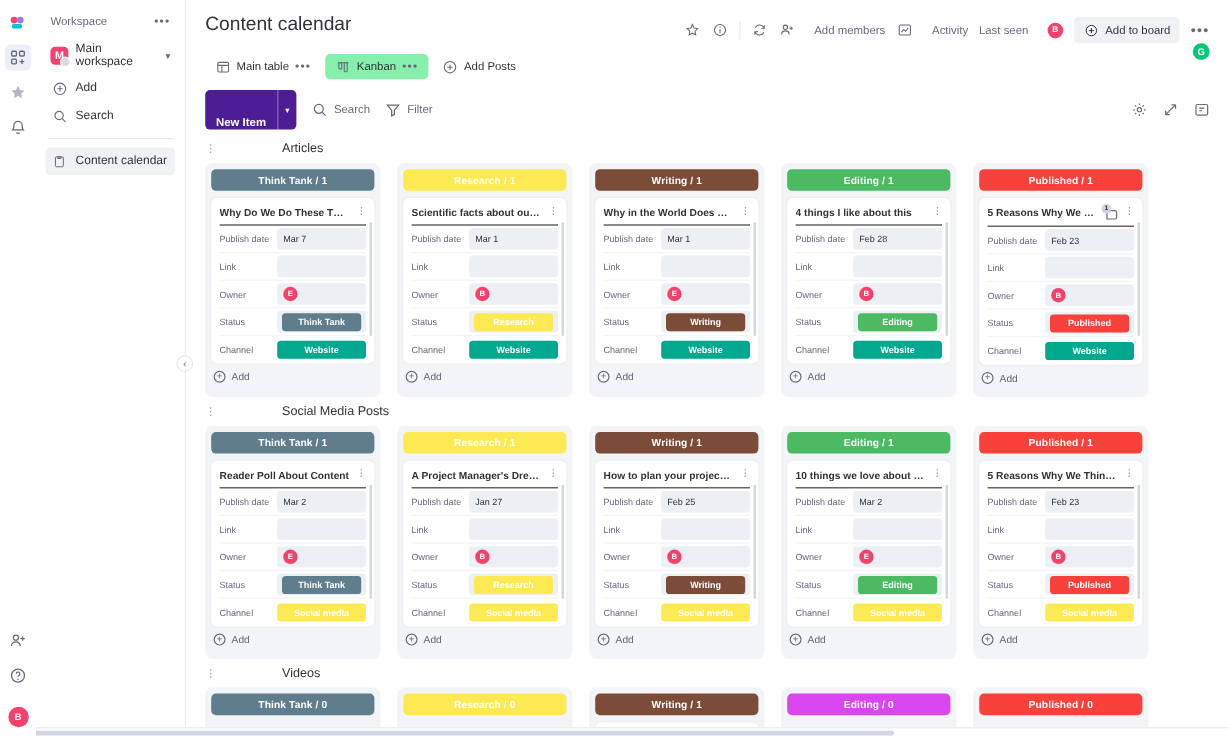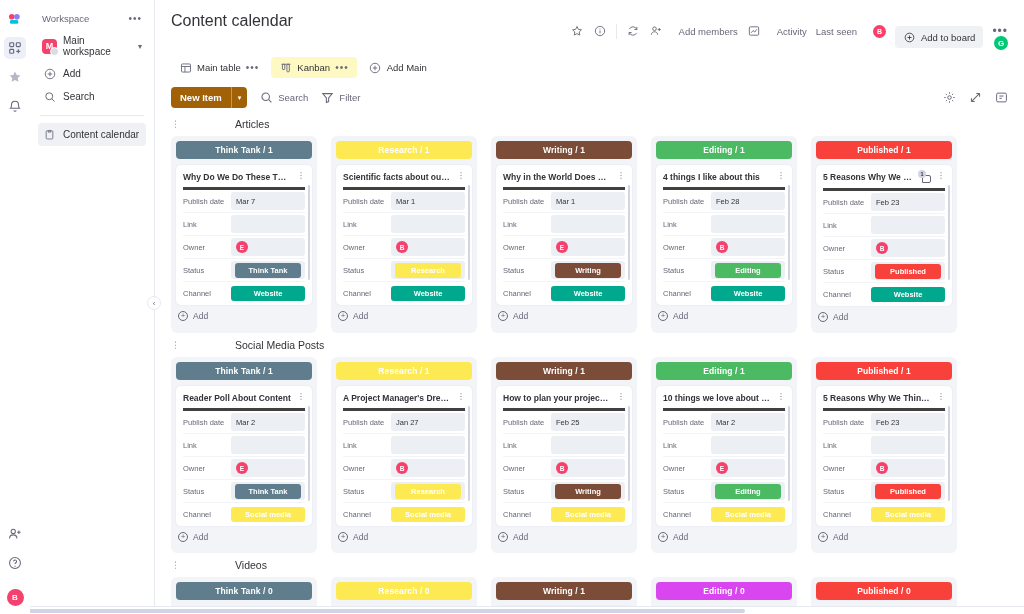--- a/index.html
+++ b/index.html
@@ -84,46 +84,46 @@
   .head-actions { margin-left:auto; display:flex; align-items:center; gap:9px; padding-top:2px; }
   .ha { display:flex; align-items:center; gap:16px; font-size: 9.5px; color:#676879; cursor:pointer; }
   .ha-ico { width:14px;height:14px;display:flex;align-items:center;justify-content:center;color:#676879;}
   .vline { width:1px; height:15px; background:#e6e9ef; }
   .seen-badge {
     width:13px;height:13px;border-radius:50%;background:#f5416c;color:#fff;
     font-size:7px;display:flex;align-items:center;justify-content:center;font-weight:700;
   }
   .add-board-btn {
     display:flex;align-items:center;gap:4px;font-size:9.5px;color:#323338;
-    background:#f0f1f4;border-radius:4px;padding:4px 8px;cursor:pointer;margin-top:12px;
+    background:#f0f1f4;border-radius:4px;padding:4px 8px;cursor:pointer;
   }
   .dots-btn { color:#676879; font-size:12px; letter-spacing:1px; cursor:pointer; }
   .user-av {
     position:absolute; right:16px; top:36px;
     width:14px;height:14px;border-radius:50%;background:#00c875;color:#fff;
     font-size:8px;display:flex;align-items:center;justify-content:center;font-weight:700;
   }
   .board-desc { font-size: 9px; color:#676879; margin-top: 6px; }
 
   .view-tabs { display:flex; align-items:center; gap:4px; margin-top: 9px; }
   .vtab {
     display:flex;align-items:center;gap:5px; padding:4px 8px; border-radius: 4px;
     font-size: 9.5px; color:#323338; cursor:pointer;
   }
-  .vtab.active { background:#fef9c3; }
+  .vtab.active { background:#86efac; }
   .vtab .tdots { color:#676879; font-size:10px; letter-spacing:1px; }
   .vtab-ico { width:13px;height:13px;display:flex;align-items:center;justify-content:center; color:#676879; }
 
   .toolbar {
     display:flex; align-items:center; gap:12px;
     padding: 9px 16px 0 16px; position: relative;
   }
   .new-item-btn {
-    display:flex; align-items:center; background:#a16207; color:#fff;
-    border-radius: 4px; font-size: 9.5px; height: 21px; cursor:pointer; overflow:hidden;
+    display:flex; align-items:flex-end; background:#4c1d95; color:#fff;
+    border-radius: 4px; font-size: 9.5px; height: 33px; cursor:pointer; overflow:hidden;
   }
   .new-item-btn .lbl { padding: 0 9px; font-weight:600; }
   .new-item-btn .cv { border-left:1px solid rgba(255,255,255,.35); padding: 0 6px; height:100%;
     display:flex;align-items:center;font-size:7px; }
   .tb-item { display:flex;align-items:center;gap:5px;font-size:9.5px;color:#676879;cursor:pointer; }
   .tb-right { margin-left:auto; display:flex; align-items:center; gap:12px; }
   .tb-ico { width:14px;height:14px;display:flex;align-items:center;justify-content:center;color:#676879;}
 
   
   .kanban {
@@ -156,21 +156,21 @@
   .comment-chip { position: relative; width: 13px; height: 11px; flex:0 0 13px; }
   .comment-chip .bubble {
     position:absolute; right:0; bottom:0; width:9px; height:8px;
     border: 1px solid #676879; border-radius: 2px 2px 2px 0;
   }
   .comment-chip .cnt {
     position:absolute; left:0; top:-2px; min-width:8px; height:8px; padding:0 2px;
     background:#d0d4e4; color:#323338; border-radius:4px; font-size:5.5px; line-height:8px;
     text-align:center; font-weight:700;
   }
-  .fields { border-top: 3px solid #404040; }
+  .fields { border-top: 1px solid #404040; }
   .frow { display:flex; align-items:center; height: 23px; border-bottom: 1px solid #f3f4f7; }
   .fname { width: 48px; flex:0 0 48px; font-size: 7.5px; color:#676879; }
   .fval {
     flex:1; height: 18px; background:#eceff3; border-radius: 3px;
     display:flex; align-items:center; padding: 0 5px; font-size: 7.5px; color:#323338;
   }
   .fval.empty { }
   .chip {
     flex:1; height: 15px; border-radius: 3px; color:#fff; font-size: 7.5px;
     display:flex; align-items:center; justify-content:center; font-weight:700;
@@ -381,21 +381,21 @@
           <span>Kanban</span>
           <span class="tdots">•••</span>
         </div>
         <div class="vtab">
           <span class="vtab-ico">
             <svg width="12" height="12" viewBox="0 0 16 16" fill="none" stroke="#676879" stroke-width="1.2">
               <circle cx="8" cy="8" r="6.3"></circle>
                 <path d="M8 5v6M5 8h6"></path>
               </svg>
           </span>
-          <span>Add Main</span>
+          <span>Add Posts</span>
         </div>
       </div>
     </div>
 
     <div class="toolbar">
       <div class="new-item-btn">
         <span class="lbl">New Item</span>
         <span class="cv">▾</span>
       </div>
       <div class="tb-item">

